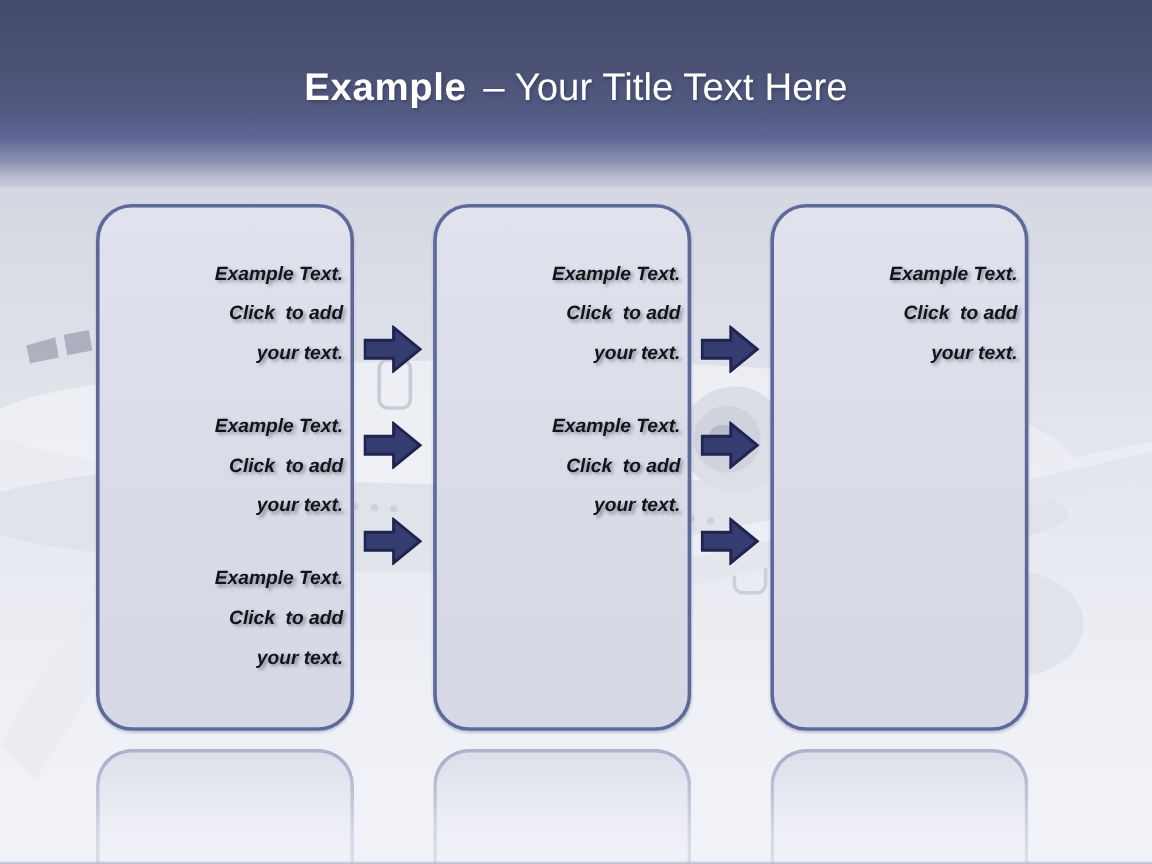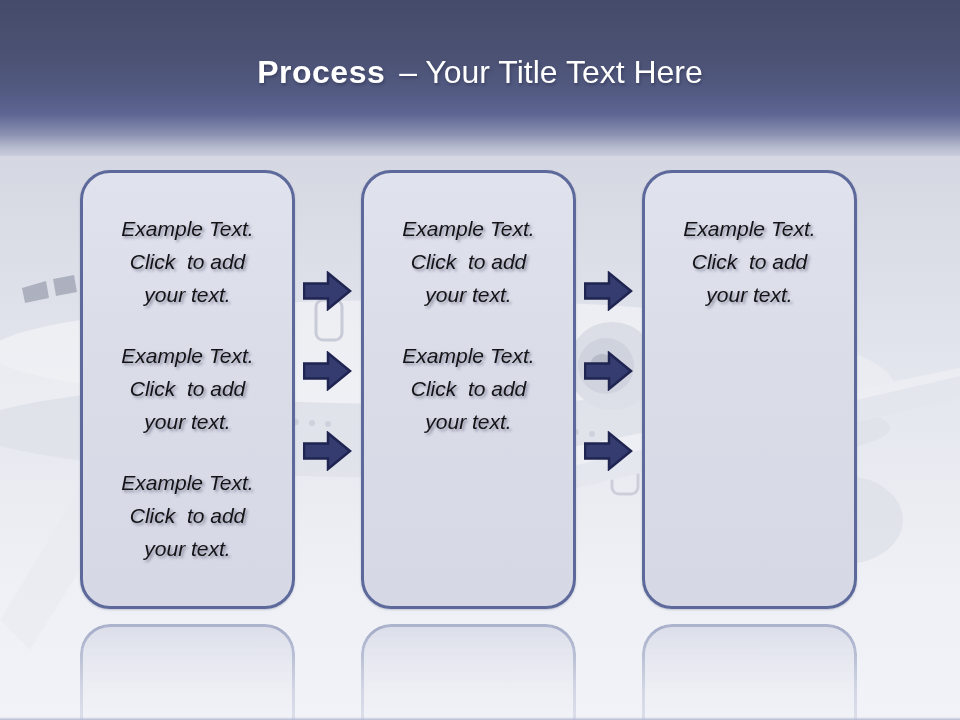--- a/index.html
+++ b/index.html
@@ -26,23 +26,24 @@
   .pbox{
     position:absolute;top:170px;width:209px;height:433px;
     border:3px solid #5c699a;border-radius:30px;
     background:linear-gradient(180deg,#e0e2ed 0%,#dadce8 45%,#d6d8e5 100%);
     box-sizing:content-box;padding-top:0;
     box-shadow:0 1px 2px rgba(60,70,110,0.25);
   }
   .pbox-1{left:80px;}  .pbox-2{left:361px;}  .pbox-3{left:642px;}
   .pbox p{
     margin:0 6px 28px 6px;padding:0;
-    font-style:italic;font-size:21px;line-height:33px;text-align:center;
+    font-style:italic;font-size:16px;line-height:33px;text-align:right;
     color:#141418;white-space:pre-wrap;
     text-shadow:2px 2px 3px rgba(40,44,70,0.45);
+    font-weight:bold;
   }
   .pbox p:first-child{margin-top:39px;}
   
   .arrow{position:absolute;width:50px;height:40px;}
   .a-c1{left:303px;} .a-c2{left:584px;}
   .a-r1{top:271px;} .a-r2{top:351px;} .a-r3{top:431px;}
   
   .reflection{
     position:absolute;top:624px;width:209px;height:140px;
     border:3px solid rgba(110,122,165,0.55);border-radius:30px;
@@ -57,21 +58,21 @@
   }
 </style>
 </head>
 <body>
 
 <div class="slide">
 
   <div class="header-band"></div>
 
   <div class="title">
-    <span class="t-bold">Process</span><span class="t-reg">– Your Title Text Here</span>
+    <span class="t-bold">Example</span><span class="t-reg">– Your Title Text Here</span>
   </div>
 
   <svg class="plane" width="960" height="720" viewBox="0 0 960 720" aria-hidden="true">
 
     <ellipse cx="420" cy="388" rx="475" ry="86" fill="#f0f1f5"></ellipse>
     <ellipse cx="430" cy="428" rx="460" ry="50" fill="#dee0e8"></ellipse>
     <ellipse cx="420" cy="352" rx="430" ry="52" fill="#f6f7f9"></ellipse>
 
     <polygon points="22,288 46,281 49,298 25,303" fill="#8d93a4"></polygon>
     <polygon points="53,279 74,275 77,292 56,296" fill="#8d93a4"></polygon>

